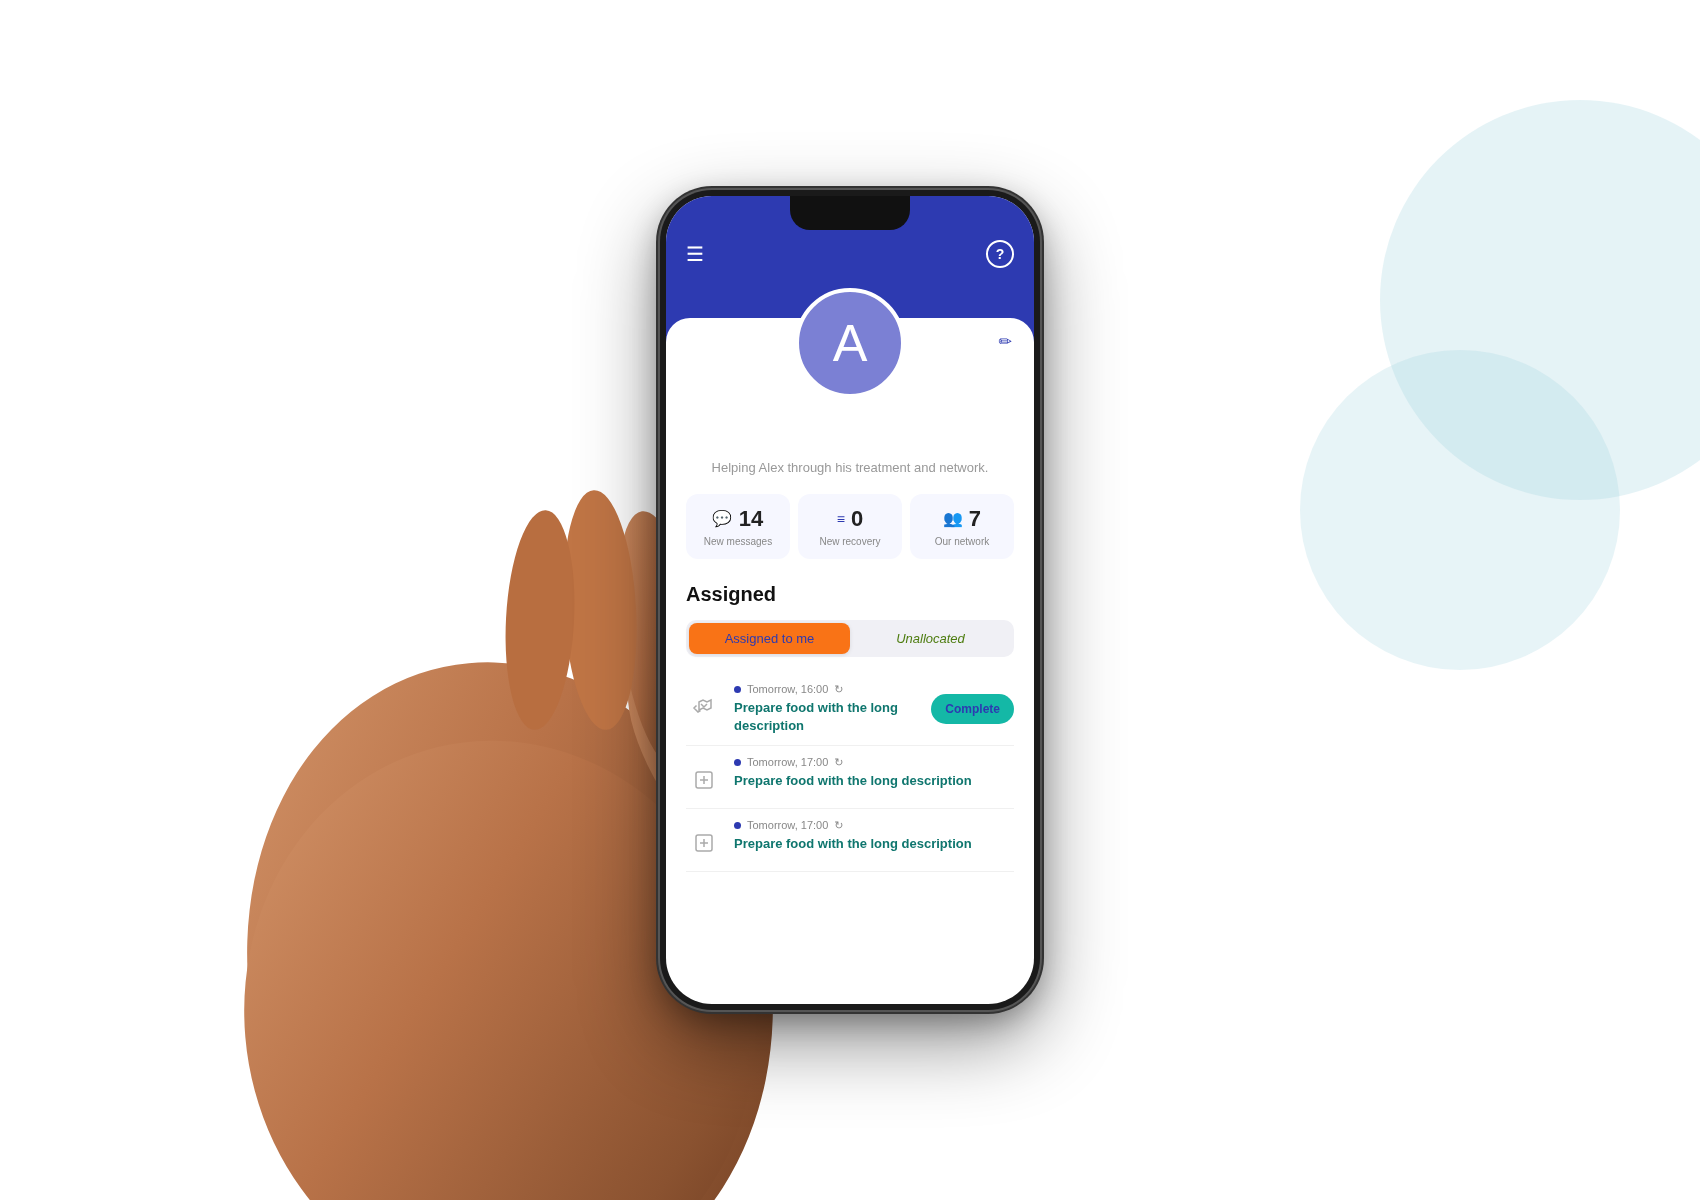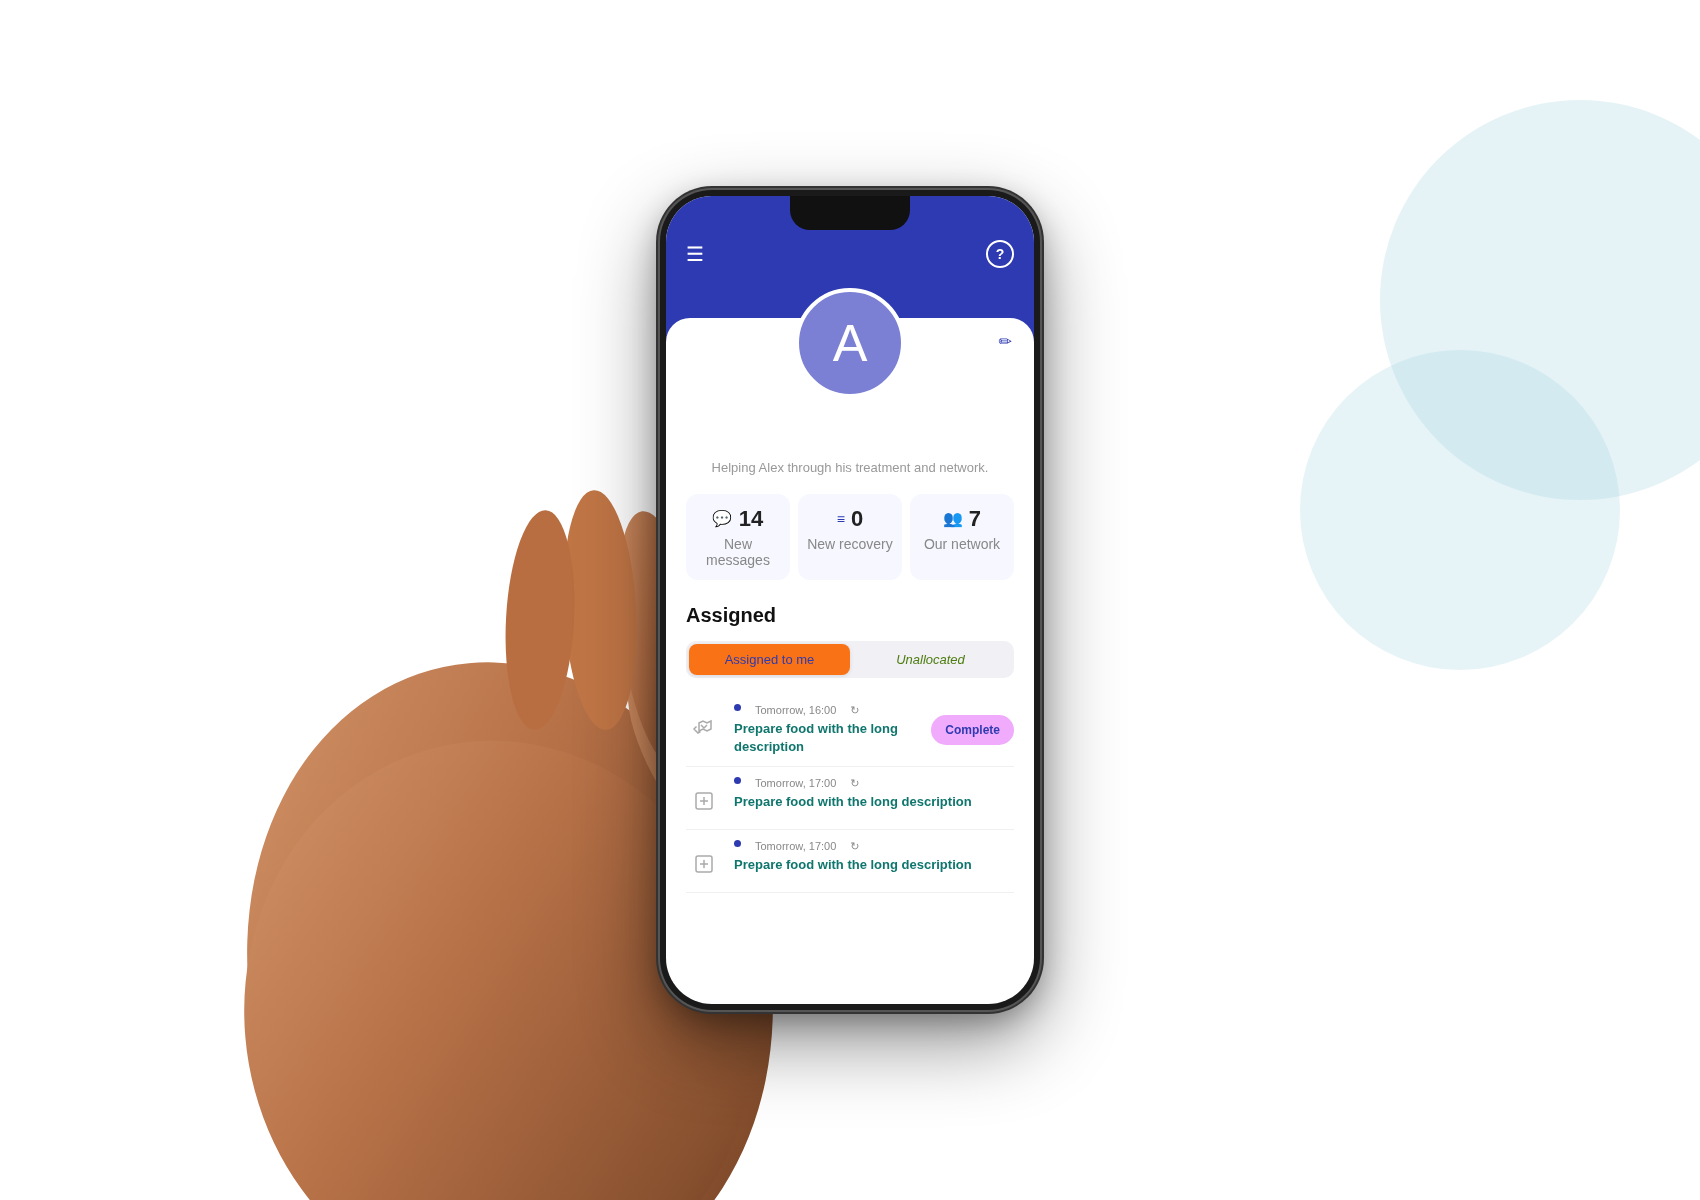--- a/index.html
+++ b/index.html
@@ -204,21 +204,21 @@
       font-weight: 700;
       color: #222;
     }
 
     .stat-icon {
       color: #2d3ab1;
       font-size: 16px;
     }
 
     .stat-label {
-      font-size: 14px;
+      font-size: 10px;
       color: #888;
     }
 
     
     .section-title {
       font-size: 20px;
       font-weight: 700;
       color: #111;
       margin-bottom: 14px;
     }
@@ -275,21 +275,22 @@
       font-size: 20px;
       margin-top: 6px;
     }
 
     .reminder-content {
       flex: 1;
     }
 
     .reminder-time-row {
       display: flex;
-      gap: 14px;
+      align-items: center;
+      gap: 6px;
       margin-bottom: 3px;
     }
 
     .time-dot {
       width: 7px;
       height: 7px;
       border-radius: 50%;
       background: #2d3ab1;
       flex-shrink: 0;
     }
@@ -305,21 +306,21 @@
     }
 
     .reminder-title {
       font-size: 13px;
       font-weight: 600;
       color: #0f766e;
       line-height: 1.4;
     }
 
     .complete-btn {
-      background: #f0abfc;
+      background: #14b8a6;
       color: #2d3ab1;
       border: none;
       border-radius: 20px;
       padding: 8px 14px;
       font-size: 12px;
       font-weight: 600;
       cursor: pointer;
       white-space: nowrap;
       align-self: center;
     }

